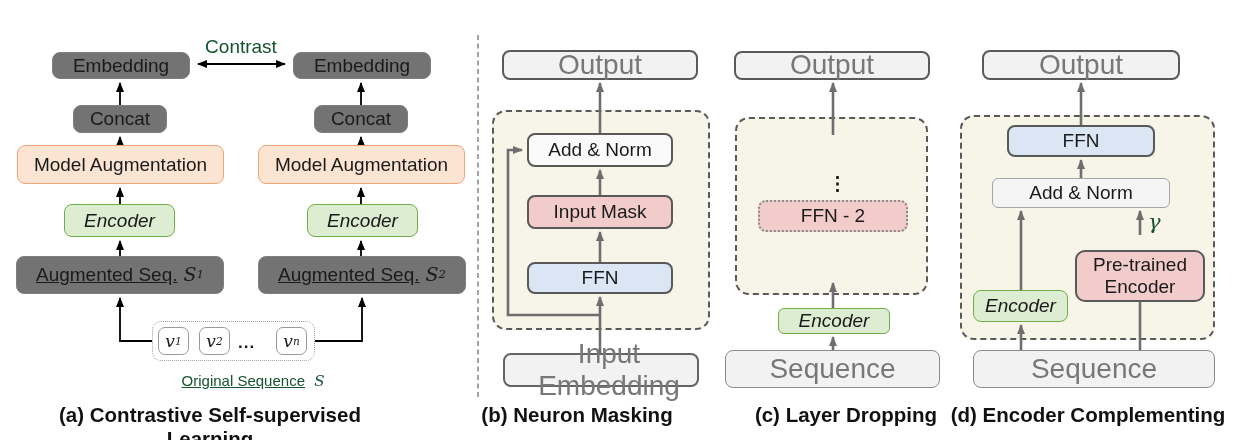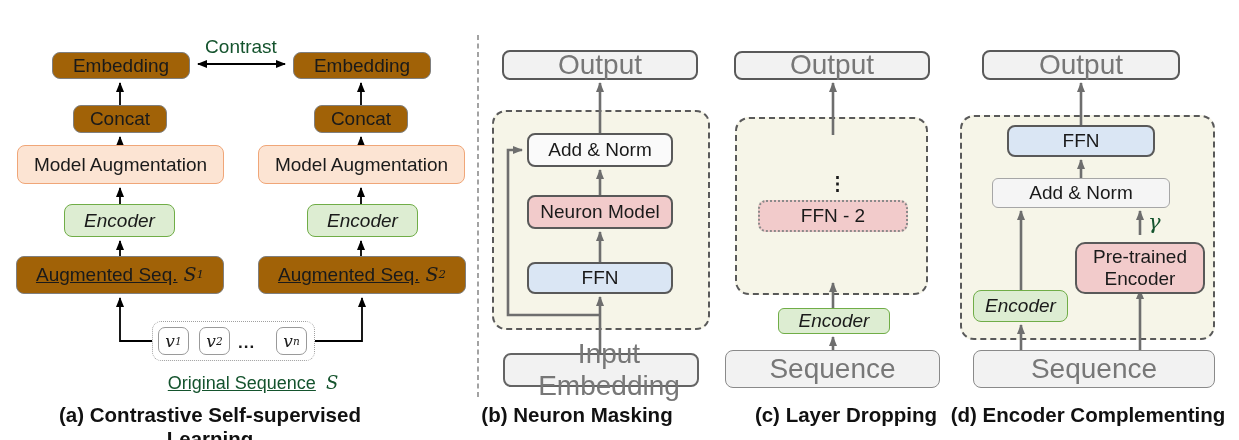--- a/index.html
+++ b/index.html
@@ -4,21 +4,21 @@
 <style>
   html,body{margin:0;padding:0;background:#ffffff;}
   #fig{
     position:relative;width:1239px;height:440px;background:#ffffff;
     font-family:"Liberation Sans",sans-serif;overflow:hidden;
   }
   .bx{
     position:absolute;box-sizing:border-box;display:flex;align-items:center;justify-content:center;
     font-size:19px;color:#1a1a1a;border-radius:8px;line-height:1.15;text-align:center;z-index:3;
   }
-  .g1{background:#a16207;border:1.6px solid #7f7f7f;}
+  .g1{background:#737373;border:1.6px solid #7f7f7f;}
   .orange{background:#fce4d3;border:1.6px solid #f0a678;}
   .green{background:#ddedd2;border:1.8px solid #70ad47;font-style:italic;}
   .thick{border:2.8px solid #595959;background:#f2f2f2;}
   .pink{background:#f2cbcb;}
   .blue{background:#dae6f4;}
   .whitefill{background:#fafafa;}
   .dottedb{border:2.6px dotted #8a8a8a;background:#f2cbcb;}
   .thinb{border:1.4px solid #a6a6a6;background:#f5f5f5;border-radius:6px;}
   .seqb{border:1.8px solid #8a8a8a;background:#f2f2f2;}
   .inpb{border:2.5px solid #646464;background:#f2f2f2;padding-left:16px;}
@@ -130,43 +130,43 @@
   <div class="tok" style="left:199px;top:327px;">
     <span class="mathvar">v</span>
       <sub class="subsc">2</sub>
   </div>
   <div class="dots3" style="left:238px;top:333px;">...</div>
   <div class="tok" style="left:276px;top:327px;">
     <span class="mathvar">v</span>
       <sub class="subsc">n</sub>
   </div>
 
-  <div class="lbl" style="left:160px;top:372px;width:186px;text-align:center;font-size:18px;">
+  <div class="lbl" style="left:160px;top:372px;width:186px;text-align:center;font-size:15px;">
     <span class="pfx" style="margin-right:5px;">Original Sequence</span>
     <span class="mathvar">S</span>
   </div>
 
   <div class="cap" style="left:30px;top:403px;width:360px;">(a) Contrastive Self-supervised Learning</div>
 
   <div class="bx thick graylabel" style="left:502px;top:50px;width:196px;height:30px;">Output</div>
   <div class="bx thick whitefill" style="left:527px;top:133px;width:146px;height:34px;">Add &amp; Norm</div>
-  <div class="bx thick pink" style="left:527px;top:195px;width:146px;height:34px;">Neuron Model</div>
+  <div class="bx thick pink" style="left:527px;top:195px;width:146px;height:34px;">Input Mask</div>
   <div class="bx thick blue" style="left:527px;top:262px;width:146px;height:32px;">FFN</div>
   <div class="bx inpb graylabel" style="left:503px;top:353px;width:196px;height:34px;">Input Embedding</div>
   <div class="cap" style="left:452px;top:403px;width:250px;">(b) Neuron Masking</div>
 
   <div class="bx thick graylabel" style="left:734px;top:51px;width:196px;height:29px;">Output</div>
   <div class="dots3" style="left:828px;top:172px;font-size:19px;">⋮</div>
   <div class="bx dottedb" style="left:758px;top:200px;width:150px;height:32px;">FFN - 2</div>
   <div class="bx green" style="left:778px;top:308px;width:112px;height:26px;border-radius:6px;">Encoder</div>
   <div class="bx seqb graylabel" style="left:725px;top:350px;width:215px;height:38px;">Sequence</div>
   <div class="cap" style="left:726px;top:403px;width:240px;">(c) Layer Dropping</div>
 
   <div class="bx thick graylabel" style="left:982px;top:50px;width:198px;height:30px;">Output</div>
   <div class="bx thick blue" style="left:1007px;top:125px;width:148px;height:32px;">FFN</div>
   <div class="bx thinb" style="left:992px;top:178px;width:178px;height:30px;">Add &amp; Norm</div>
   <div class="lbl mathvar" style="left:1148px;top:210px;font-size:21px;">γ</div>
-  <div class="bx thick pink" style="left:1075px;top:242px;width:130px;height:52px;border-radius:10px;border-width:2.2px;">Pre-trained Encoder</div>
+  <div class="bx thick pink" style="left:1075px;top:250px;width:130px;height:52px;border-radius:10px;border-width:2.2px;">Pre-trained Encoder</div>
   <div class="bx green" style="left:973px;top:290px;width:95px;height:32px;">Encoder</div>
   <div class="bx seqb graylabel" style="left:973px;top:350px;width:242px;height:38px;">Sequence</div>
   <div class="cap" style="left:948px;top:403px;width:280px;">(d) Encoder Complementing</div>
 
 </div>
 
 </body></html>

